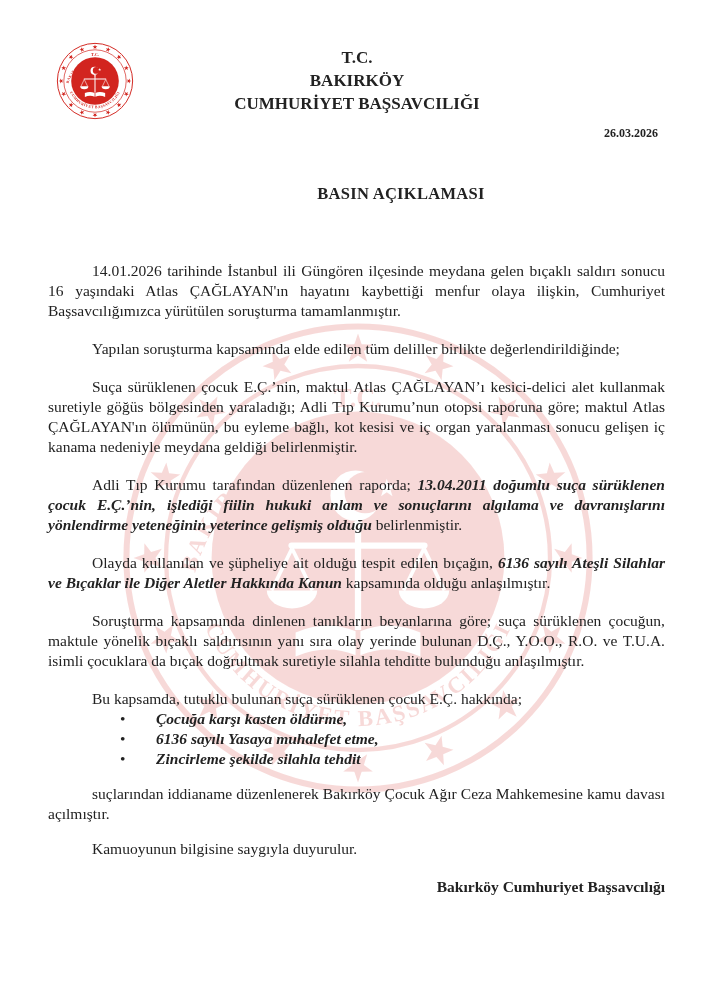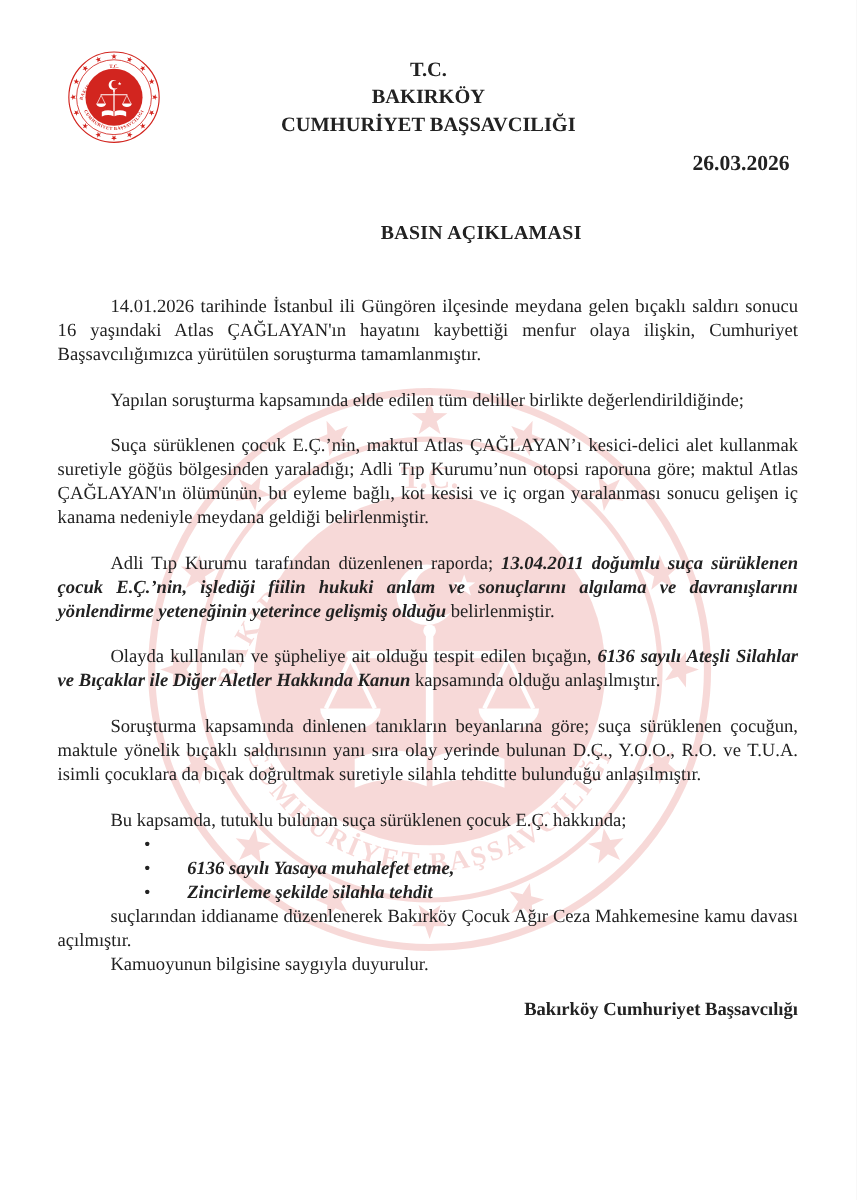--- a/index.html
+++ b/index.html
@@ -25,33 +25,33 @@
     opacity:0.17; pointer-events:none; z-index:0;
   }
 
   .org-block {
     position:absolute; top:46px; left:0; width:100%;
     text-align:center; font-weight:bold;
     font-size:17px; line-height:23px; z-index:2;
   }
   .doc-date {
     position:absolute; top:126px; right:56px;
-    font-weight:bold; font-size:18px; z-index:2;
+    font-weight:bold; font-size:12px; z-index:2;
   }
   .doc-title {
     position:absolute; top:184px; left:0; width:100%;
     text-align:center; font-weight:bold; font-size:16.5px;
     letter-spacing:0.3px; z-index:2;padding-left:44px;
   }
   .body-area {
     position:absolute; top:246px; left:48px; right:49px;
     font-size:15.5px; line-height:20px; text-align:justify;
     z-index:1;
   }
-  .para { margin:0 0 18px 0; text-indent:44px; }
+  .para { margin:15px 0 18px 0; text-indent:44px; }
   .para.tight { margin-bottom:0; }
   .bullet-row { display:flex; padding-left:72px; }
   .bullet-dot { width:36px; flex:0 0 36px; }
   .bold-italic { font-weight:bold; font-style:italic; }
   .normal { }
   .signature {
     text-align:right; font-weight:bold; font-size:15.5px;
   }
 </style>
 </head>
@@ -138,20 +138,21 @@
     <div>
         <p class="para"><span class="normal">14.01.2026 tarihinde İstanbul ili Güngören ilçesinde meydana gelen bıçaklı saldırı sonucu 16 yaşındaki Atlas ÇAĞLAYAN'ın hayatını kaybettiği menfur olaya ilişkin, Cumhuriyet Başsavcılığımızca yürütülen soruşturma tamamlanmıştır.</span></p>
         <p class="para"><span class="normal">Yapılan soruşturma kapsamında elde edilen tüm deliller birlikte değerlendirildiğinde;</span></p>
         <p class="para"><span class="normal">Suça sürüklenen çocuk E.Ç.’nin, maktul Atlas ÇAĞLAYAN’ı kesici-delici alet kullanmak suretiyle göğüs bölgesinden yaraladığı; Adli Tıp Kurumu’nun otopsi raporuna göre; maktul Atlas ÇAĞLAYAN'ın ölümünün, bu eyleme bağlı, kot kesisi ve iç organ yaralanması sonucu gelişen iç kanama nedeniyle meydana geldiği belirlenmiştir.</span></p>
         <p class="para"><span class="normal">Adli Tıp Kurumu tarafından düzenlenen raporda; </span><span class="bold-italic">13.04.2011 doğumlu suça sürüklenen çocuk E.Ç.’nin, işlediği fiilin hukuki anlam ve sonuçlarını algılama ve davranışlarını yönlendirme yeteneğinin yeterince gelişmiş olduğu</span><span class="normal"> belirlenmiştir.</span></p>
         <p class="para"><span class="normal">Olayda kullanılan ve şüpheliye ait olduğu tespit edilen bıçağın, </span><span class="bold-italic">6136 sayılı Ateşli Silahlar ve Bıçaklar ile Diğer Aletler Hakkında Kanun</span><span class="normal"> kapsamında olduğu anlaşılmıştır.</span></p>
         <p class="para"><span class="normal">Soruşturma kapsamında dinlenen tanıkların beyanlarına göre; suça sürüklenen çocuğun, maktule yönelik bıçaklı saldırısının yanı sıra olay yerinde bulunan D.Ç., Y.O.O., R.O. ve T.U.A. isimli çocuklara da bıçak doğrultmak suretiyle silahla tehditte bulunduğu anlaşılmıştır.</span></p>
         <p class="para tight"><span class="normal">Bu kapsamda, tutuklu bulunan suça sürüklenen çocuk E.Ç. hakkında;</span></p>
         <div class="bullet-row">
           <span class="bullet-dot">•</span>
+          <span class="bullet-text"><span class="bold-italic">Çocuğa karşı kasten öldürme,</span></span>
         </div>
         <div class="bullet-row">
           <span class="bullet-dot">•</span>
           <span class="bullet-text"><span class="bold-italic">6136 sayılı Yasaya muhalefet etme,</span></span>
         </div>
         <div class="bullet-row">
           <span class="bullet-dot">•</span>
           <span class="bullet-text"><span class="bold-italic">Zincirleme şekilde silahla tehdit</span></span>
         </div>
         <p class="para tight"><span class="normal">suçlarından iddianame düzenlenerek Bakırköy Çocuk Ağır Ceza Mahkemesine kamu davası açılmıştır.</span></p>

